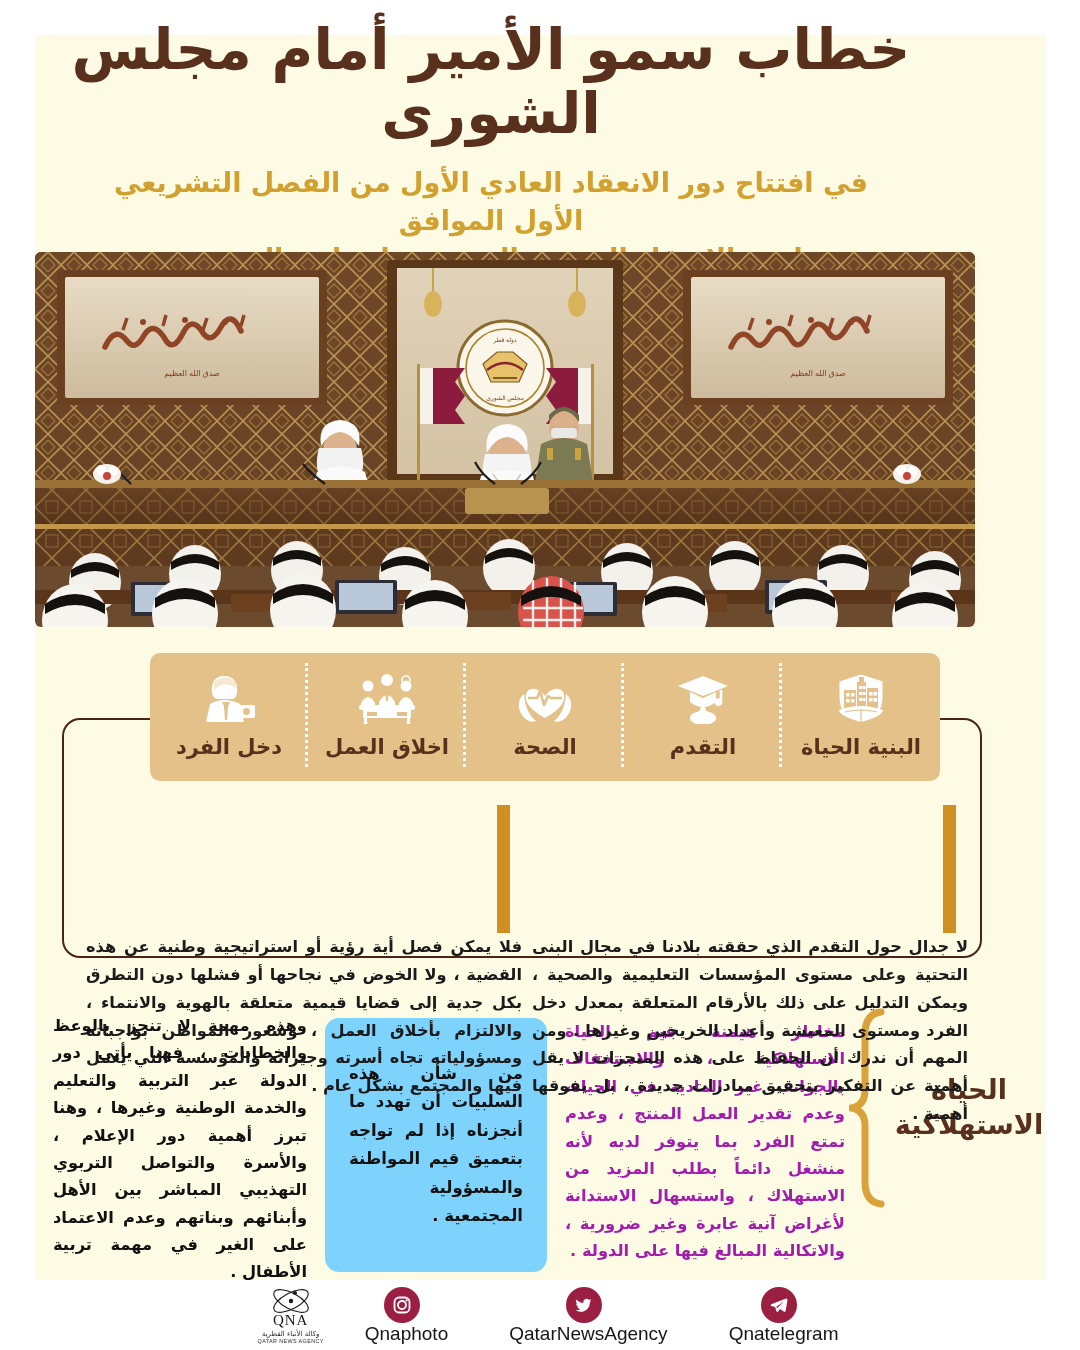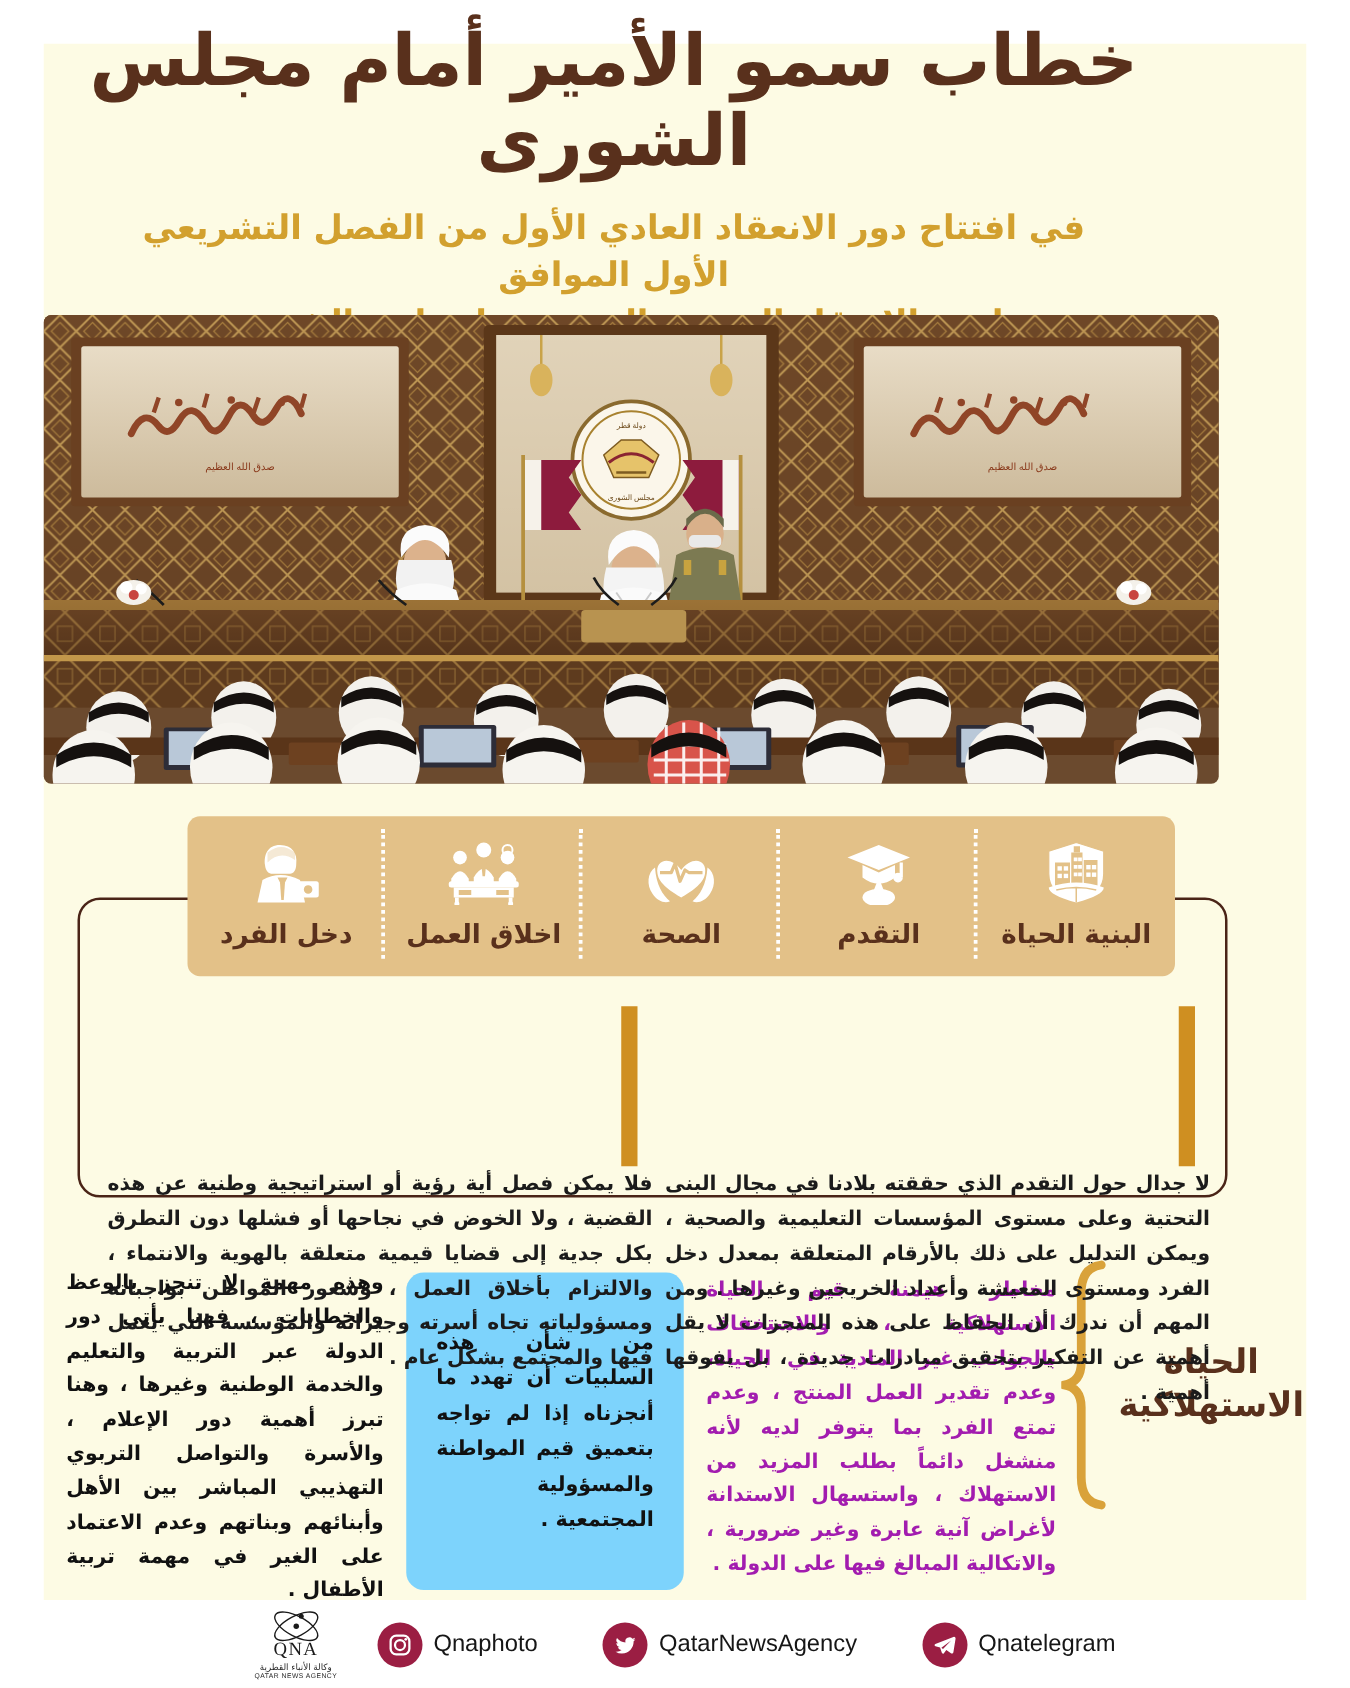--- a/index.html
+++ b/index.html
@@ -175,21 +175,21 @@
   
   .footer{
     position:absolute; left:0; top:1282px;
     width:1080px; height:68px;
     background:#ffffff;
     display:flex; flex-direction:row-reverse;
     align-items:center; justify-content:center;
     gap:0px;
   }
   .social{
-    display:flex; align-items:center;
+    display:flex; flex-direction:column; align-items:center;
     margin:0 26px;
     direction:ltr;
   }
   .social-badge{
     width:36px; height:36px; border-radius:50%;
     background:#9b1e43;
     display:flex; align-items:center; justify-content:center;
     flex:none;
   }
   .social-badge svg{ display:block; }

